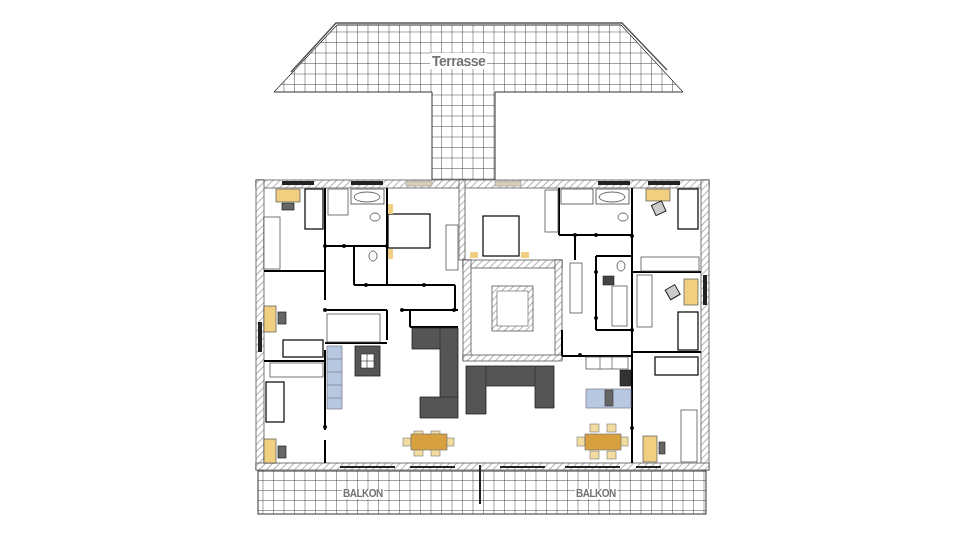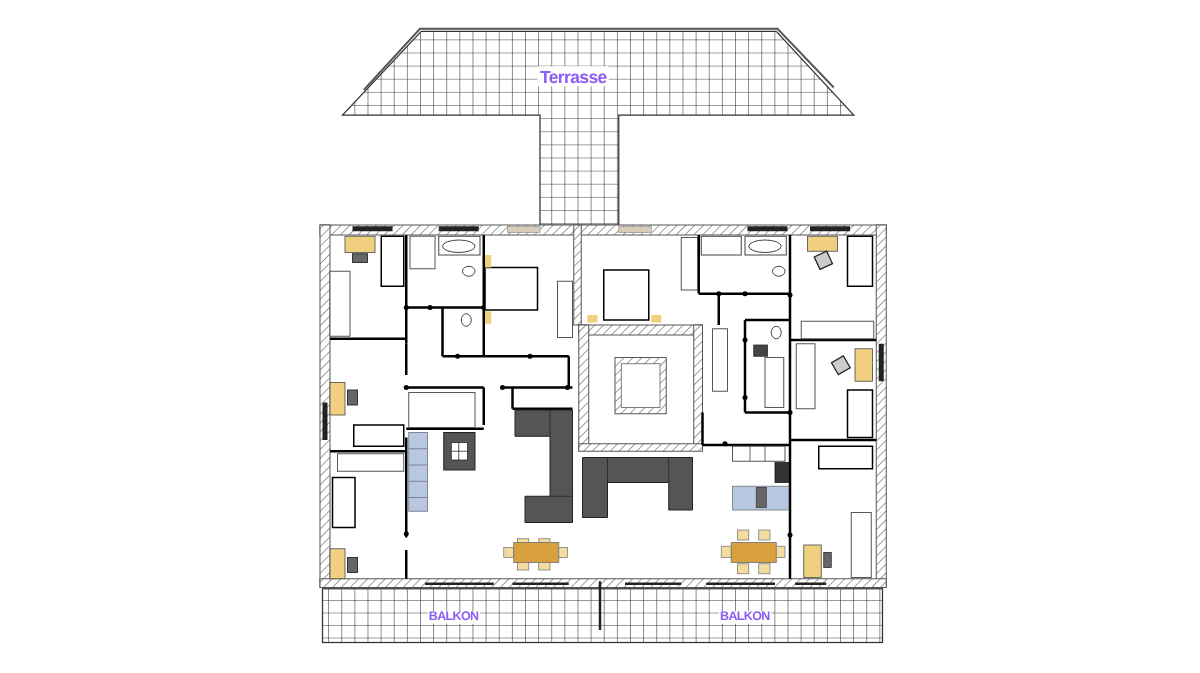--- a/index.html
+++ b/index.html
@@ -1,18 +1,18 @@
 <!DOCTYPE html>
 <html><head>
   <meta charset="utf-8">
   <style>
     html, body { margin:0; padding:0; background:#ffffff; }
     body { width:960px; height:538px; overflow:hidden; position:relative; font-family:"Liberation Sans", sans-serif; }
     svg { position:absolute; left:0; top:0; }
-    .lbl { position:absolute; font-family:"Liberation Sans", sans-serif; font-weight:bold; color:#8b5cf6; background:#fff; line-height:1; letter-spacing:-0.5px; }
+    .lbl { position:absolute; font-family:"Liberation Sans", sans-serif; font-weight:bold; color:#737373; background:#fff; line-height:1; letter-spacing:-0.5px; }
     .lbl-terrasse { left:430px; top:53px; font-size:14px; padding:1px 2px; }
     .lbl-balkon1 { left:342px; top:489px; font-size:10px; padding:0 1px; }
     .lbl-balkon2 { left:575px; top:489px; font-size:10px; padding:0 1px; }
   </style>
 </head>
 <body>
 
 <svg width="960" height="538" viewBox="0 0 960 538" xmlns="http://www.w3.org/2000/svg">
   <defs>
     <pattern id="grid" width="10.5" height="10.5" patternUnits="userSpaceOnUse">

